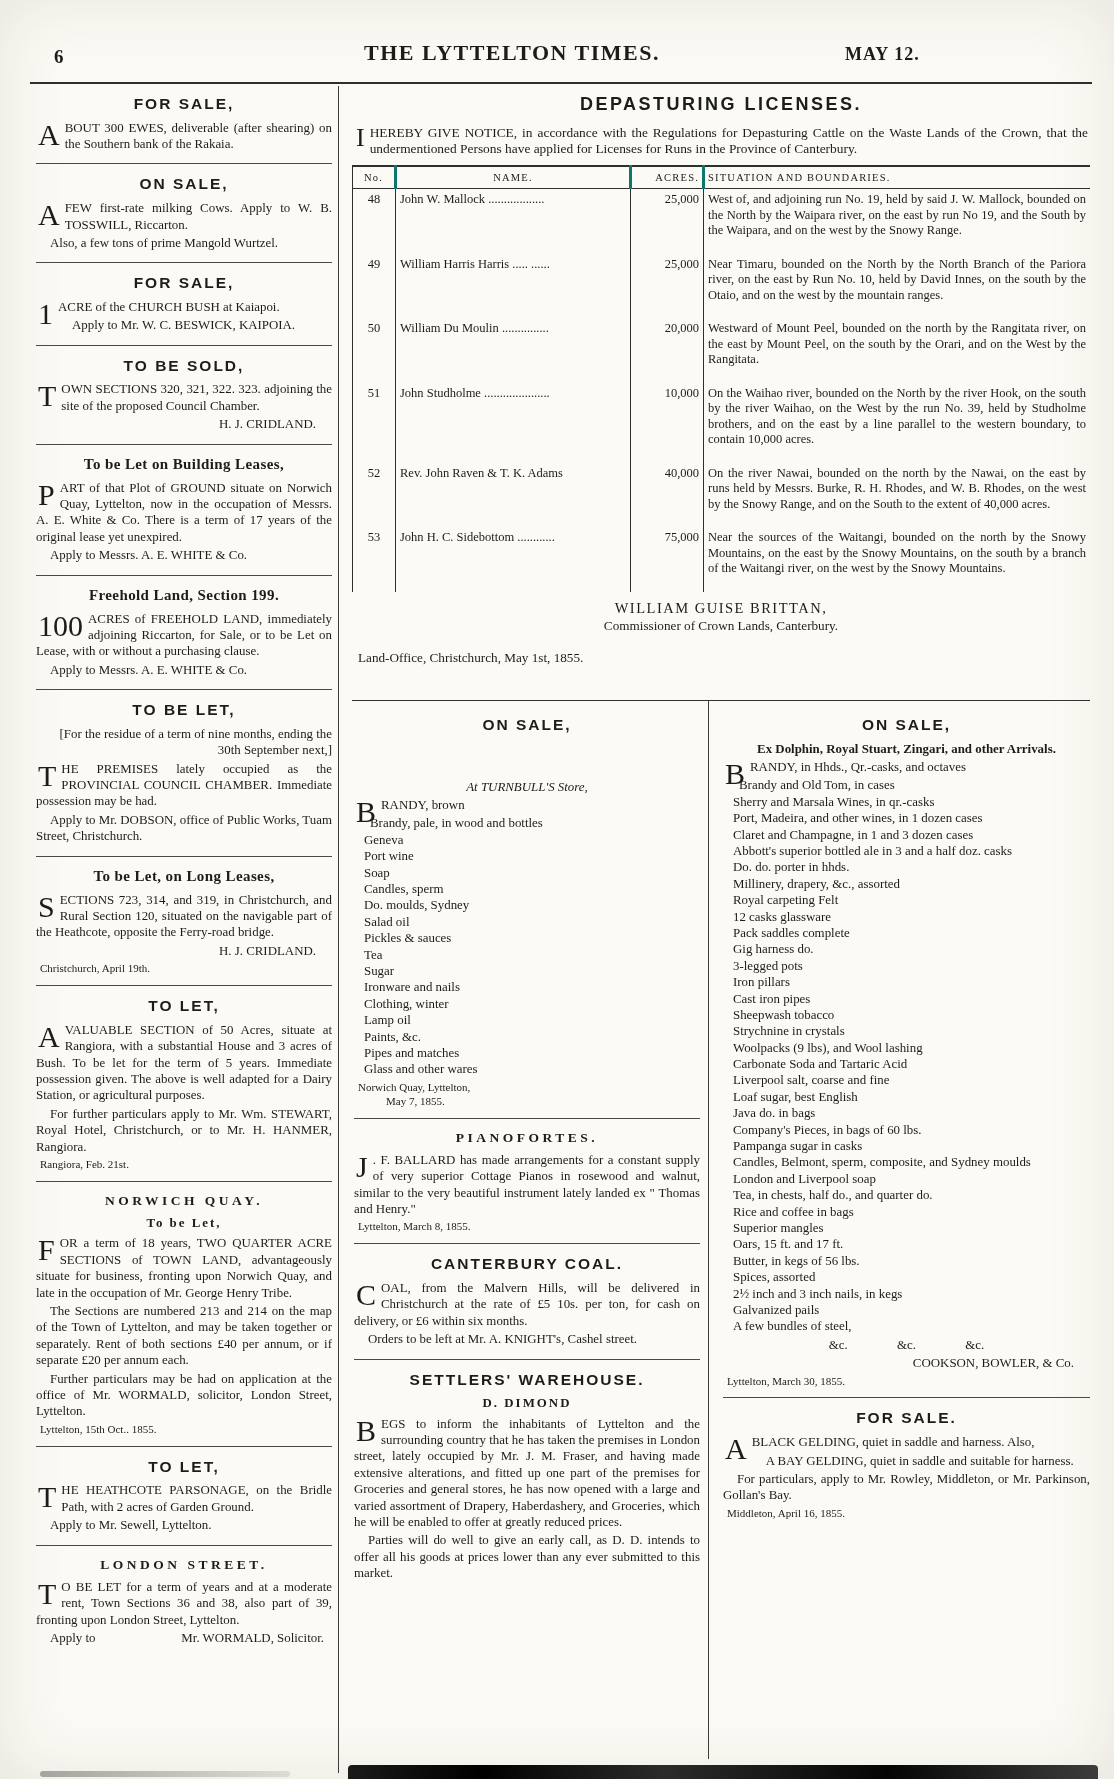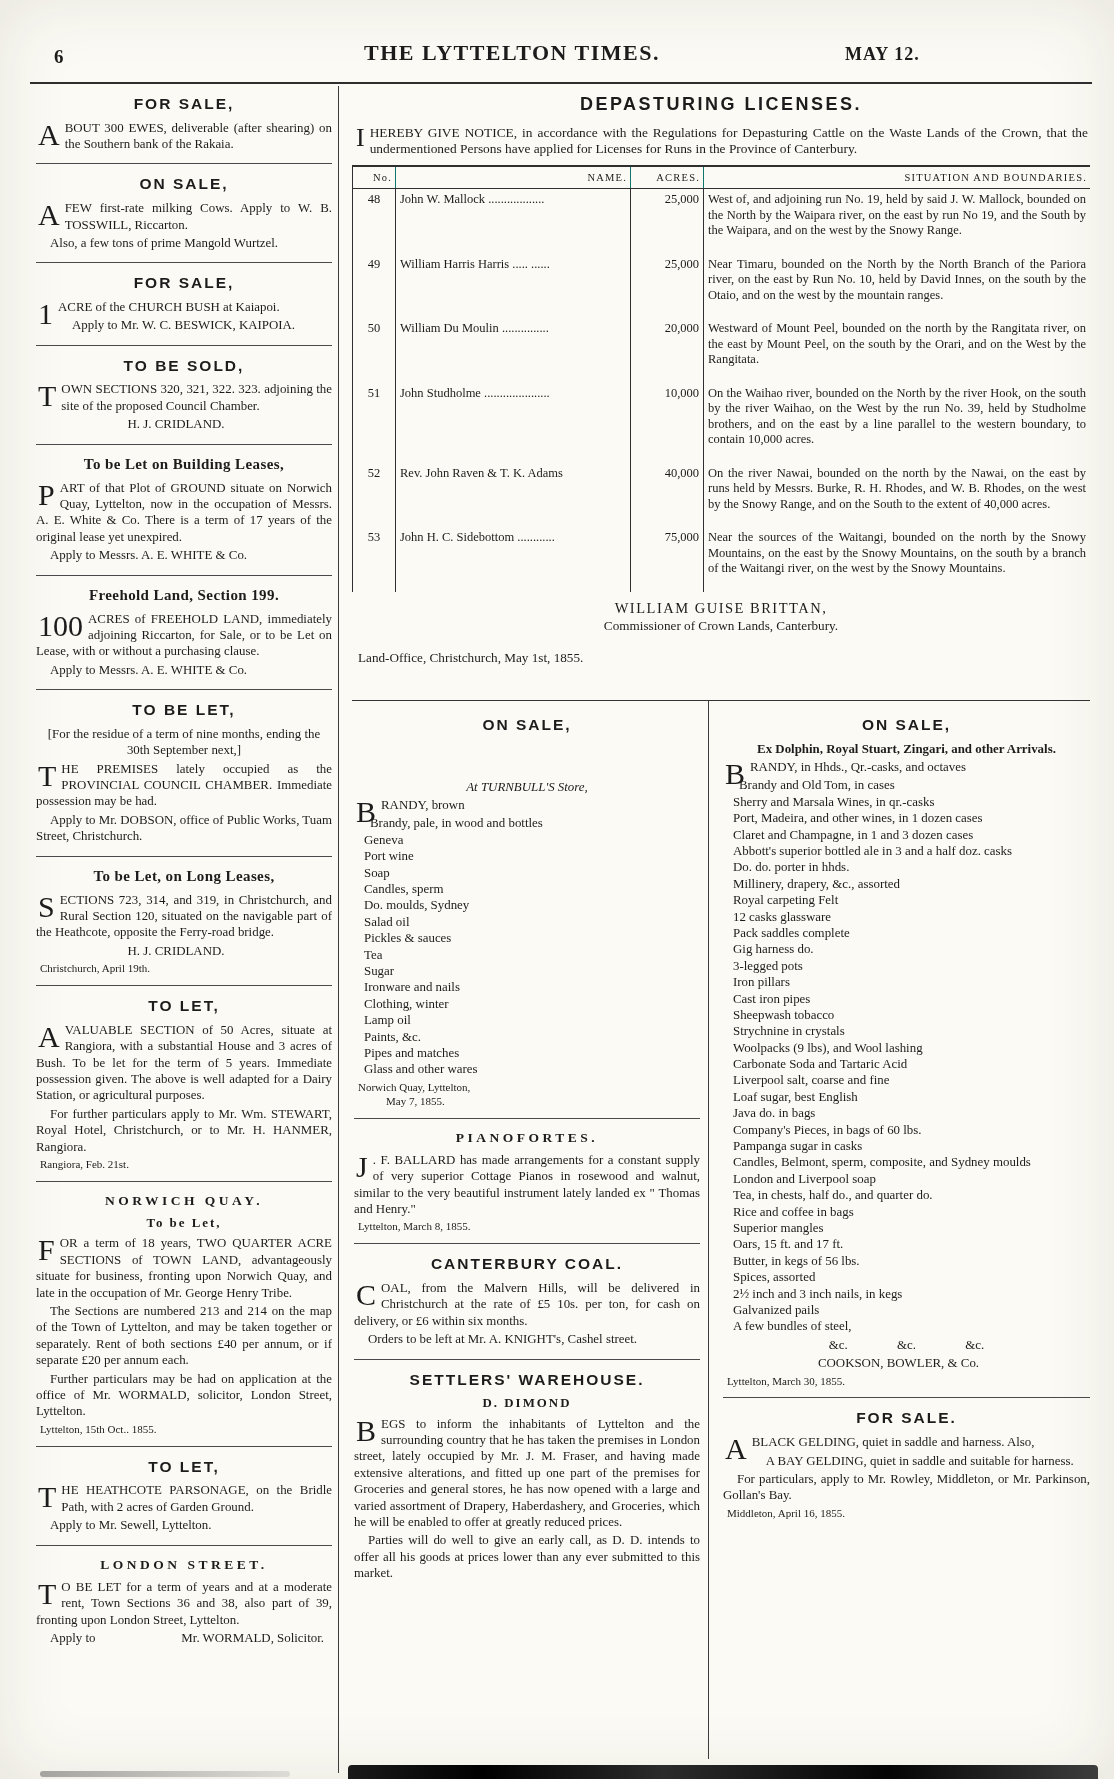--- a/index.html
+++ b/index.html
@@ -31,43 +31,43 @@
 
   .ad-heading { text-align:center; margin:4px 0 6px; }
   .h-sans  { font-family:"Liberation Sans", sans-serif; font-weight:700; font-size:15.5px; letter-spacing:2px; }
   .h-serif { font-family:"Liberation Serif", serif; font-weight:700; font-size:15px; letter-spacing:.4px; }
   .h-caps  { font-family:"Liberation Serif", serif; font-weight:700; font-size:13.5px; letter-spacing:3.5px; }
 
   .blk { margin:2px 0; }
   .blk-lead { text-align:justify; }
   .lead-cap { float:left; font-size:30px; line-height:27px; padding:1px 5px 0 2px; }
   .blk-plain { text-indent:14px; text-align:justify; }
-  .blk-center { text-align:center; }
+  .blk-center { text-align:right; }
   .blk-center-italic { text-align:center; font-style:italic;margin-top:44px; }
   .blk-center-strong { text-align:center; font-weight:700; }
-  .blk-right { text-align:center; padding-right:16px; }
+  .blk-right { text-align:right; padding-right:16px; }
   .blk-small { font-size:11px; margin:3px 0 0 4px; }
   .blk-small-indent { font-size:11px; margin:0 0 0 32px; }
   .blk-subhead { text-align:center; font-weight:700; letter-spacing:2px; margin:2px 0 4px; }
   .blk-items .item { padding-left:21px; text-indent:-11px; }
   .blk-split { display:flex; justify-content:space-between; padding:0 8px 0 14px; }
   .blk-spread { text-align:center; word-spacing:46px; }
 
   
   .licenses { min-height:598px; }
   .lic-heading { font-family:"Liberation Sans", sans-serif; font-weight:700; font-size:18px;
     letter-spacing:2.5px; text-align:center; margin:6px 0 10px; }
   .lic-notice { font-size:13.4px; text-align:justify; margin:2px 2px 8px; }
   .lead-cap-sm { font-size:26px; line-height:23px; }
 
   .lic-table { width:100%; border-collapse:collapse; margin-top:6px;
     border-top:2px solid #2f2f2f; border-left:1px solid #2f2f2f;
     font-size:12.5px; line-height:1.24; }
-  .lic-table th { border-bottom:1px solid #2f2f2f; border-right:1px solid #0f766e;
-    font-weight:400; font-size:10.5px; letter-spacing:1.2px; padding:4px 3px;text-align:right; }
+  .lic-table th { border-bottom:1px solid #2f2f2f; border-right:3px solid #0f766e;
+    font-weight:400; font-size:10.5px; letter-spacing:1.2px; padding:4px 3px; }
   .lic-table td { border-right:1px solid #2f2f2f; vertical-align:top; padding:3px 4px 15px; }
   .lic-table th:last-child, .lic-table td:last-child { border-right:none; }
   .td-no { width:34px; text-align:center; }
   .td-name { width:226px; }
   .td-acres { width:64px; text-align:right; }
   .td-sit { text-align:justify; padding-left:7px; }
 
   .sig-name { text-align:center; font-size:14.5px; letter-spacing:1.5px; margin:8px 0 0; }
   .sig-title { text-align:center; margin:1px 0 0; font-size:13.2px; }
   .sig-office { margin:16px 0 2px 6px; font-size:13.2px; }

